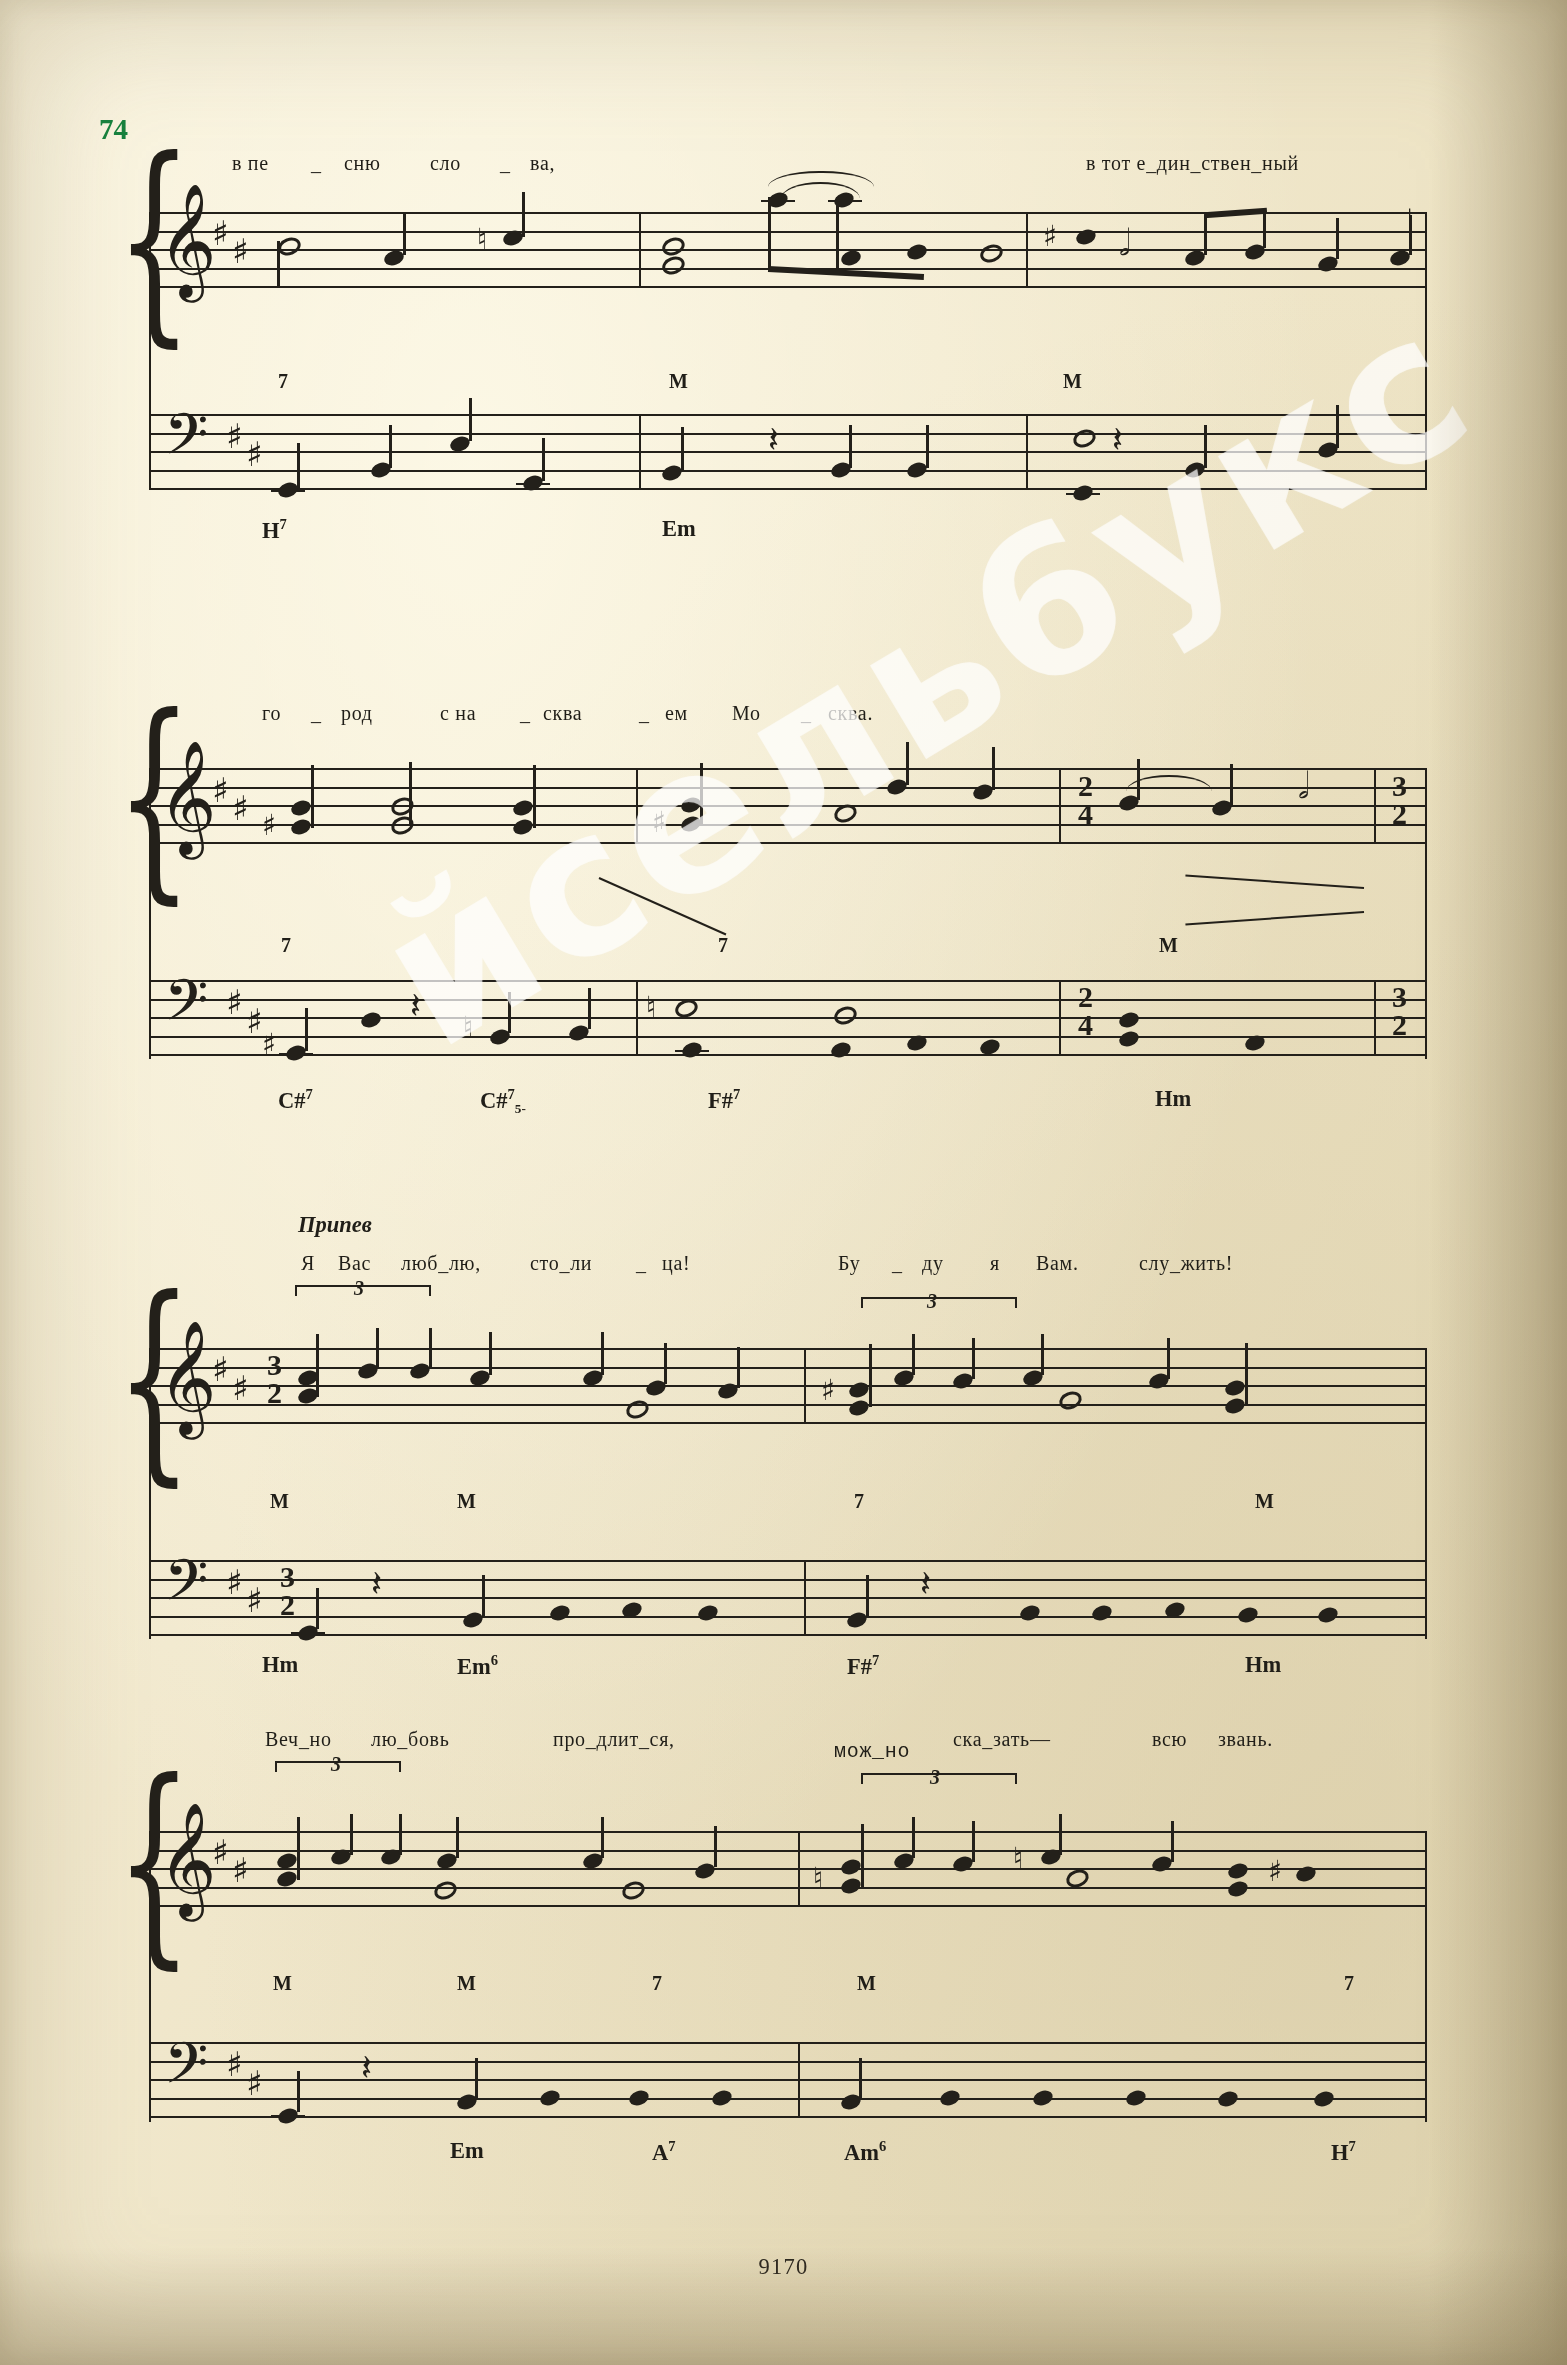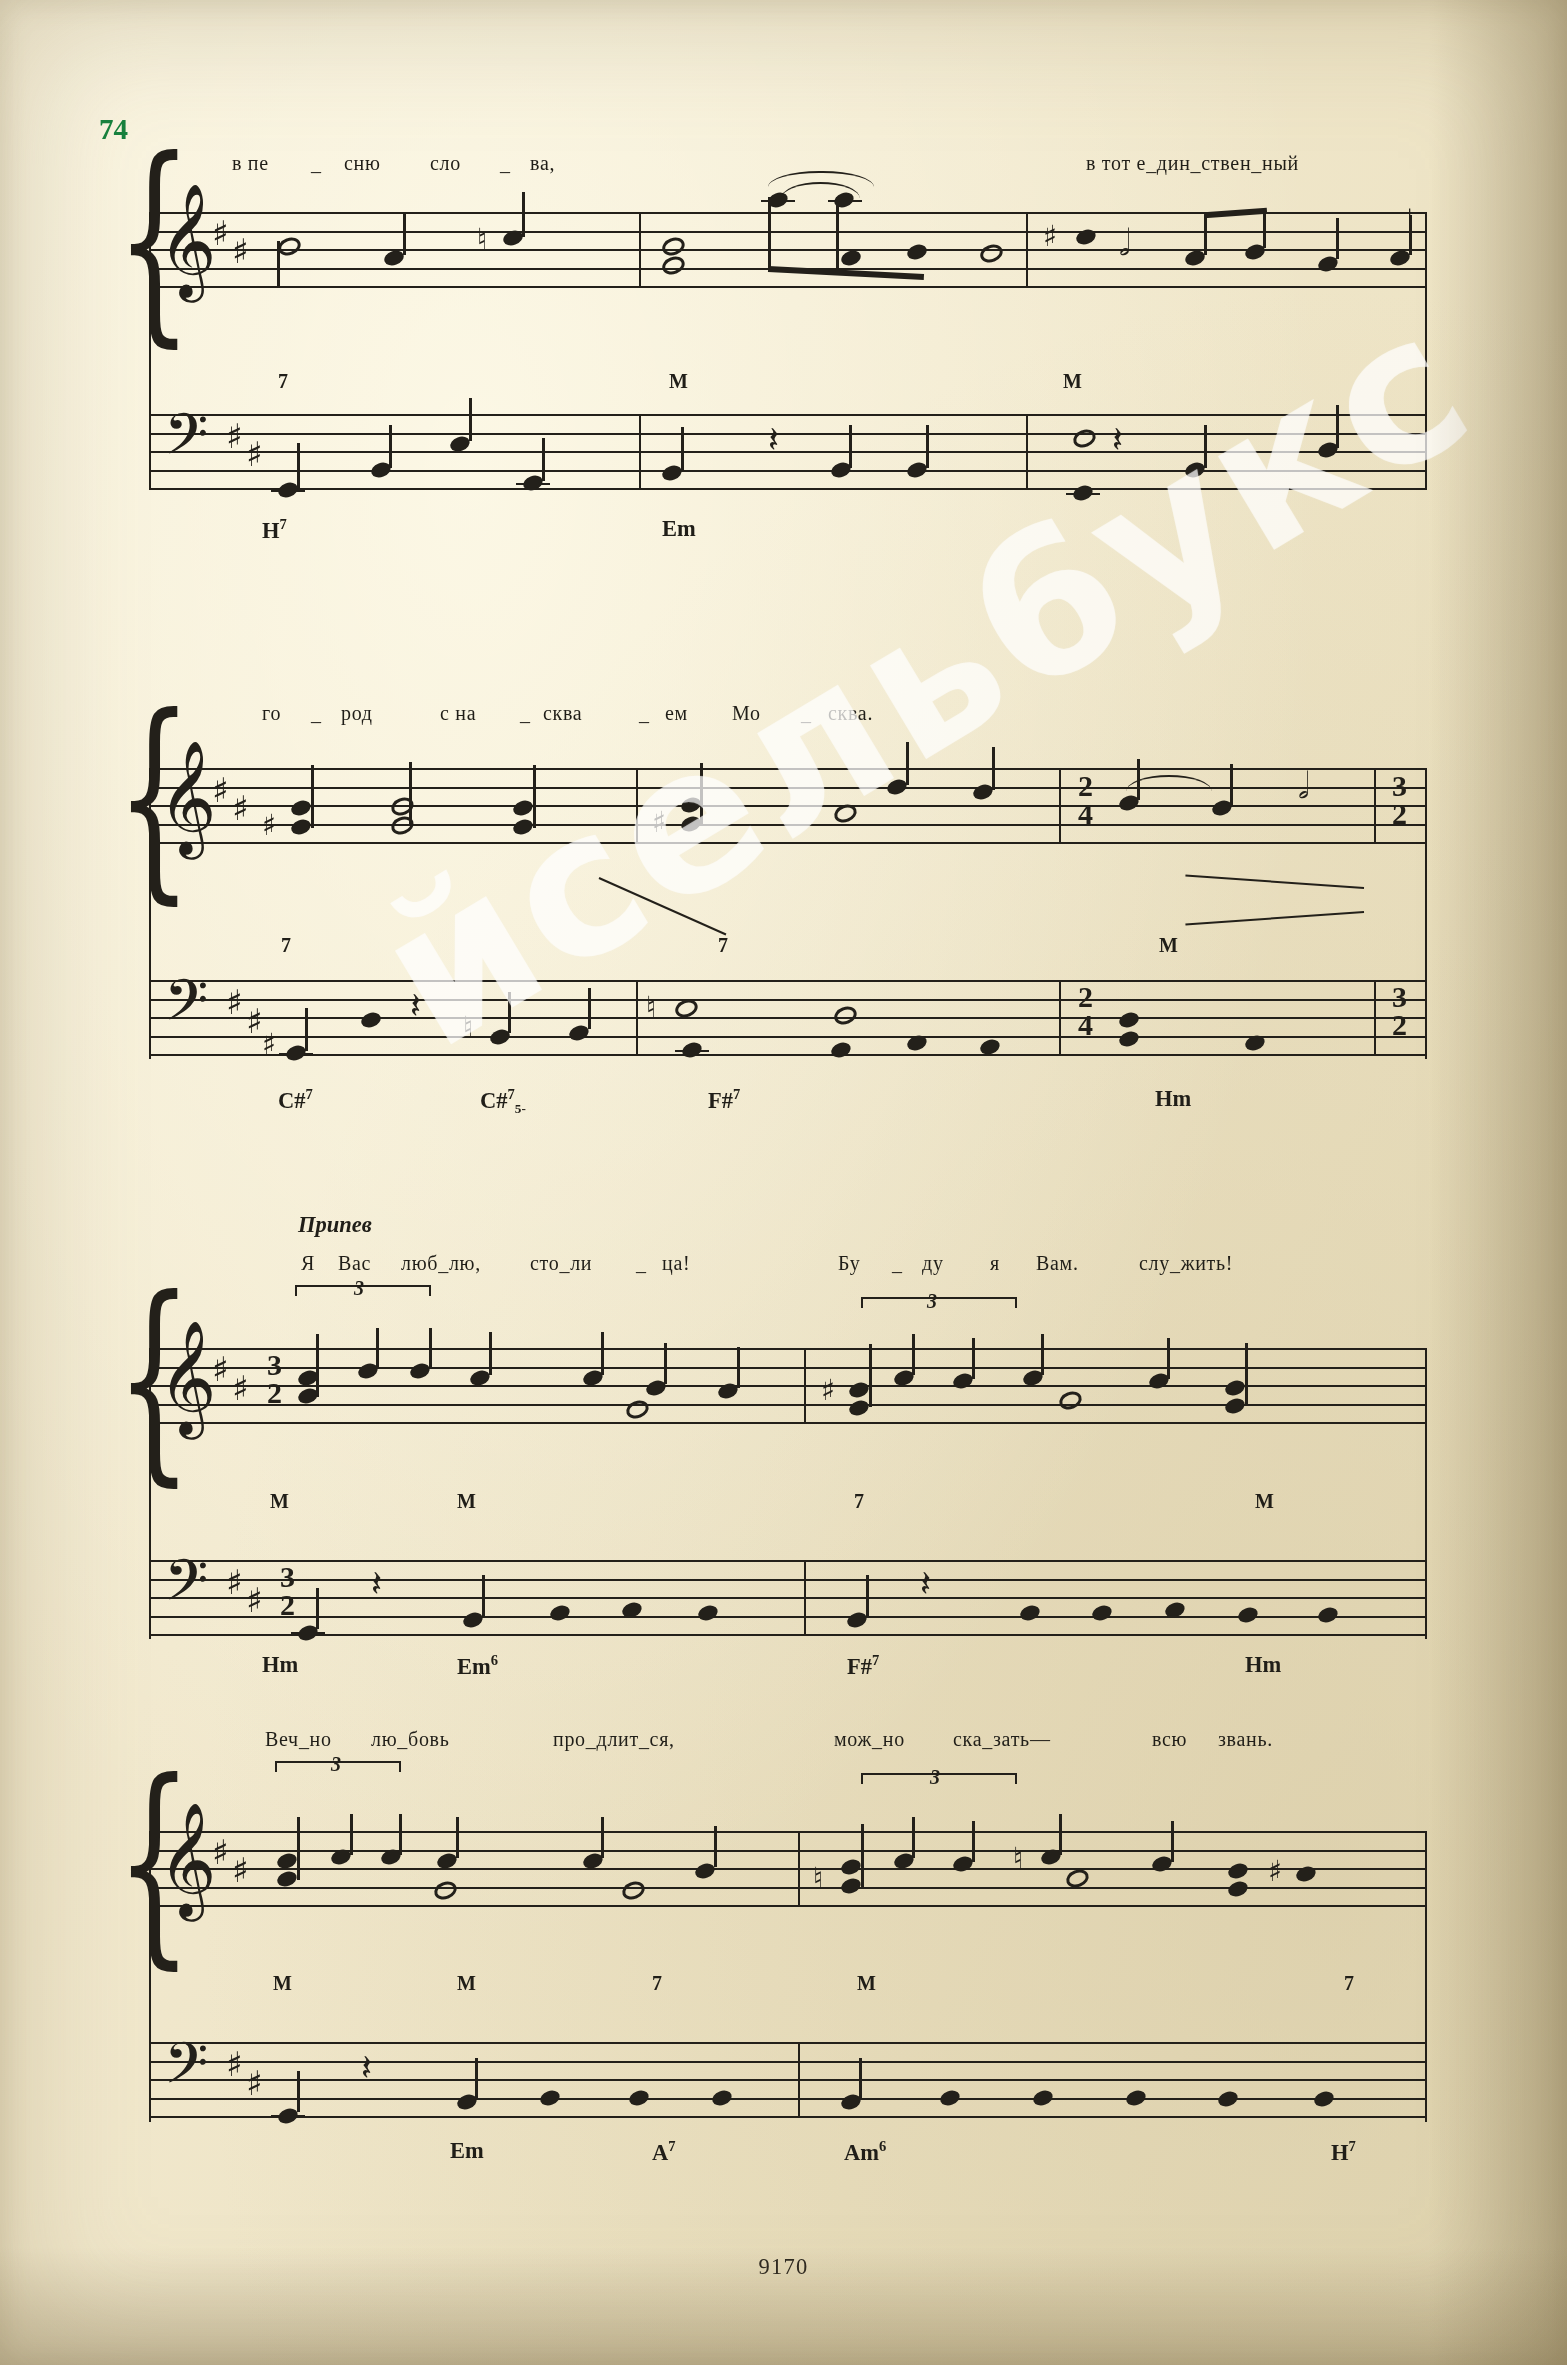--- a/index.html
+++ b/index.html
@@ -665,21 +665,21 @@
     <div class="chord" style="left:1245px; top:440px;">
       <span>Hm</span>
     </div>
   </div>
 
   <div class="system" style="left:0; top:1728px; width:1567px; height:477px;">
 
     <div class="lyric-row" style="left:265px; top:0px;">Веч_но</div>
     <div class="lyric-row" style="left:371px; top:0px;">лю_бовь</div>
     <div class="lyric-row" style="left:553px; top:0px;">про_длит_ся,</div>
-    <div class="lyric-row" style="left:834px; top:0px;">мож_но</div>
+    <div class="lyric-row" style="left:834px; top:12px;font-family:Liberation Mono, monospace;">мож_но</div>
     <div class="lyric-row" style="left:953px; top:0px;">ска_зать—</div>
     <div class="lyric-row" style="left:1152px; top:0px;">всю</div>
     <div class="lyric-row" style="left:1218px; top:0px;">звань.</div>
 
     <div class="tuplet-bracket" style="left:275px; top:33px; width:122px;"></div>
     <div class="tuplet" style="left:331px; top:25px;">3</div>
     <div class="tuplet-bracket" style="left:861px; top:45px; width:152px;"></div>
     <div class="tuplet" style="left:930px; top:38px;">3</div>
 
     <div class="brace" style="left:116px; top:66px;">{</div>

